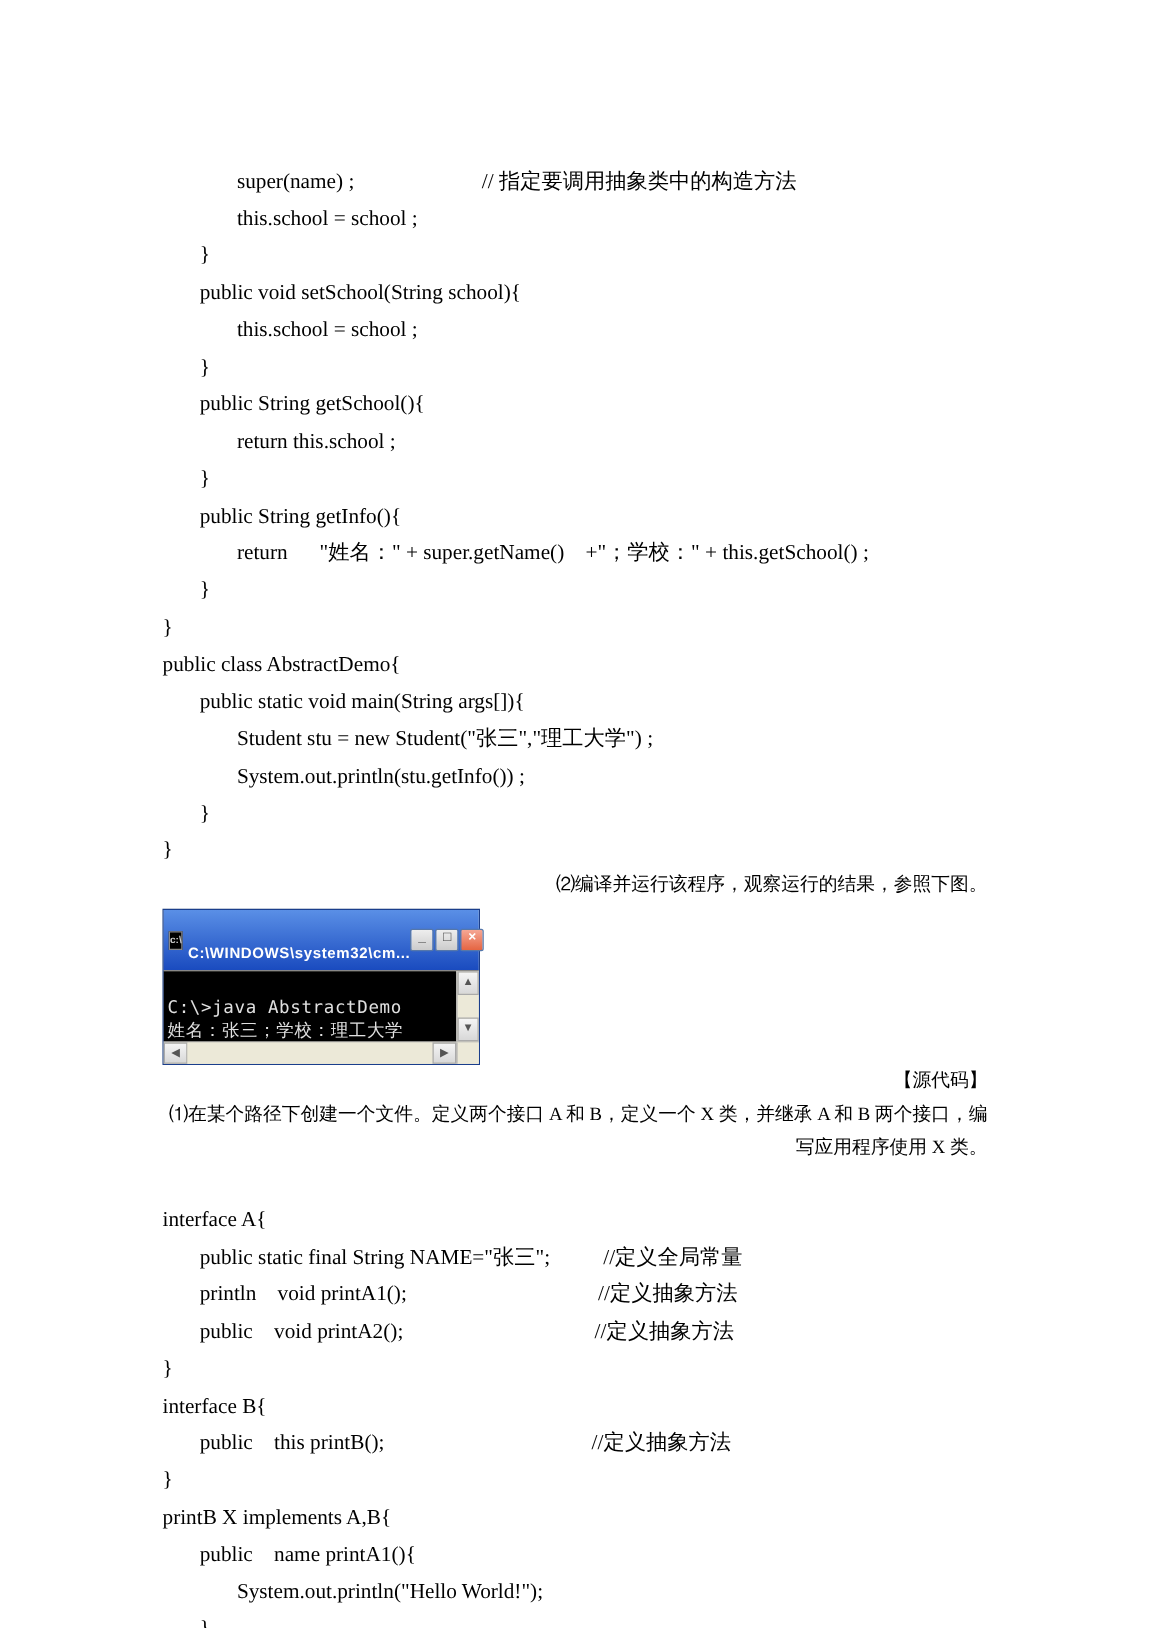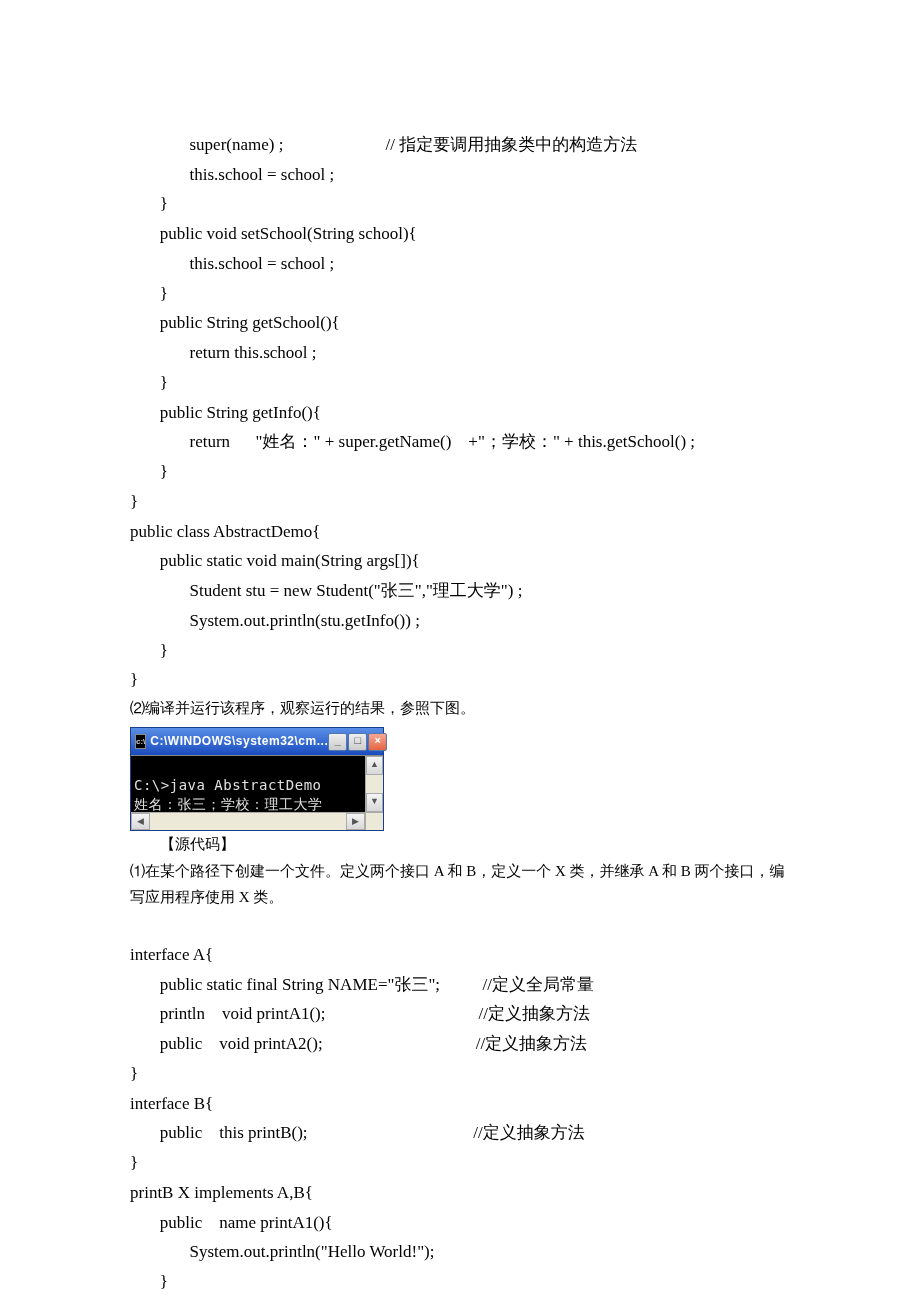--- a/index.html
+++ b/index.html
@@ -28,20 +28,21 @@
       font-family: "SimHei", "黑体", sans-serif;
       font-weight: bold;
       font-size: 15.5px;
       margin-top: 28px;
       margin-bottom: 20px;
     }
     .para {
       font-family: "SimSun", "宋体", serif;
       font-size: 15px;
       line-height: 1.75;
+      text-align: right;
     }
     
     .cmd-window {
       width: 252px;
       border: 1px solid #1a3e8c;
       background: #ece9d8;
       margin-top: 6px;
     }
     .cmd-titlebar {
       background: linear-gradient(#5a8fe6, #1a4bbf);
@@ -57,21 +58,21 @@
     .cmd-icon-box {
       width: 14px;
       height: 13px;
       background: #000;
       border: 1px solid #888;
       color: #ccc;
       font-size: 8px;
       display:flex; align-items:center; justify-content:center;
       margin-right: 4px;
     }
-    .cmd-title-text { flex: 1; letter-spacing: 0.5px; }
+    .cmd-title-text { flex: 1; letter-spacing: 0.5px; margin-top: 21px; }
     .cmd-btns { display:flex; gap:1px; }
     .cmd-btn {
       width: 17px; height: 16px;
       background: linear-gradient(#eee,#ccc);
       border: 1px solid #5577aa;
       border-radius: 2px;
       font-size: 11px;
       line-height: 13px;
       text-align: center;
       color: #444;

